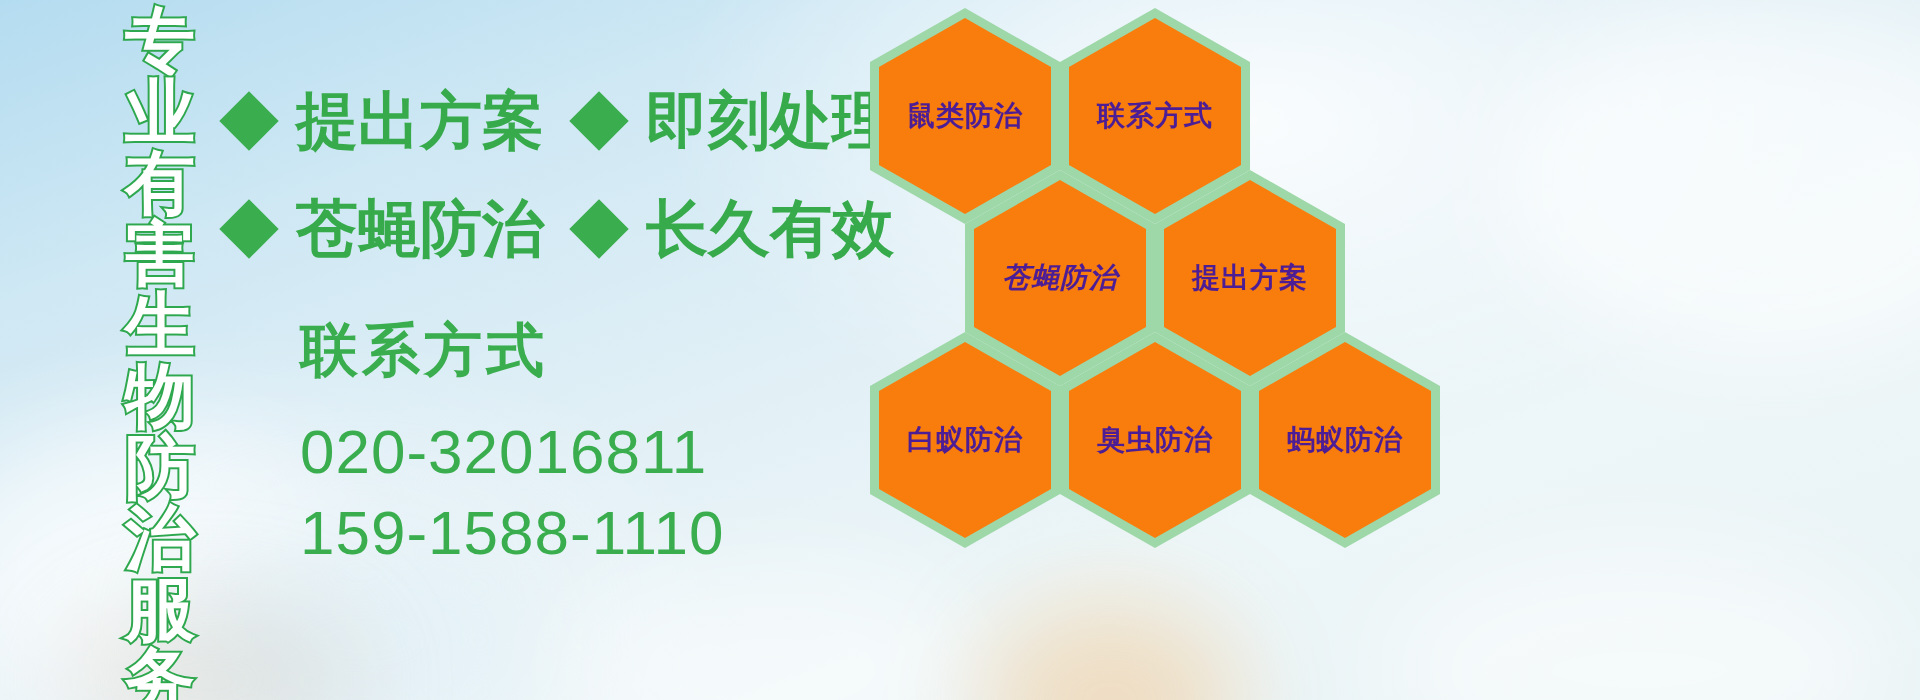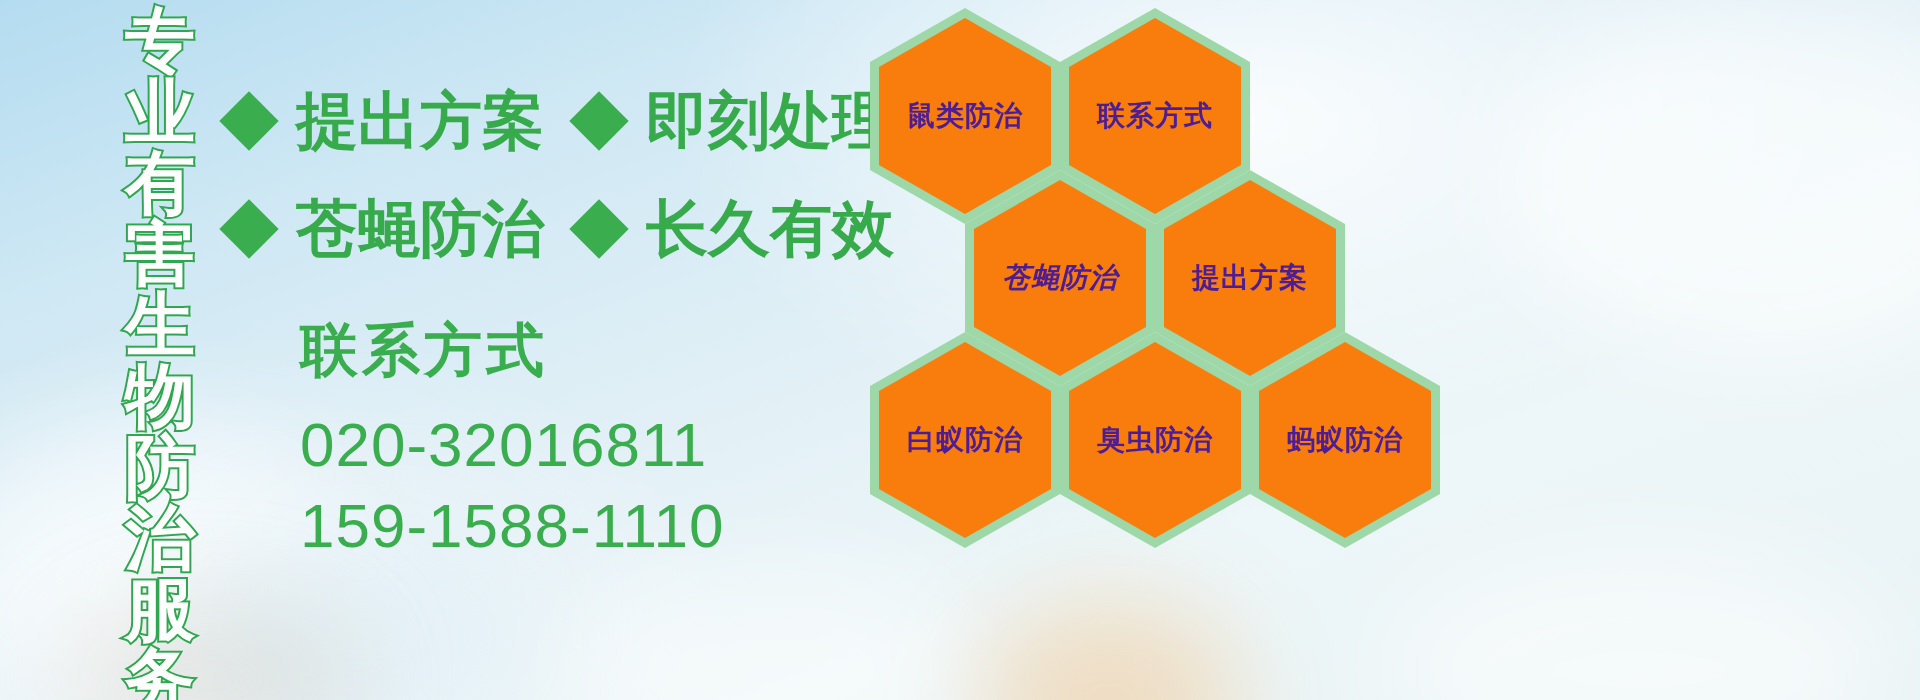--- a/index.html
+++ b/index.html
@@ -103,21 +103,21 @@
     font-size: 58px;
     font-weight: 700;
     line-height: 1.1;
     letter-spacing: 4px;
   }
   .phone {
     font-size: 62px;
     font-weight: 400;
     line-height: 1.25;
     letter-spacing: 1px;
-    margin-top: 24px;
+    margin-top: 31px;
   }
   .phone.second { margin-top: 4px; }
 
   
   #hex-grid {
     position: absolute;
     left: 862px;
     top: 0px;
     width: 600px;
     height: 560px;

